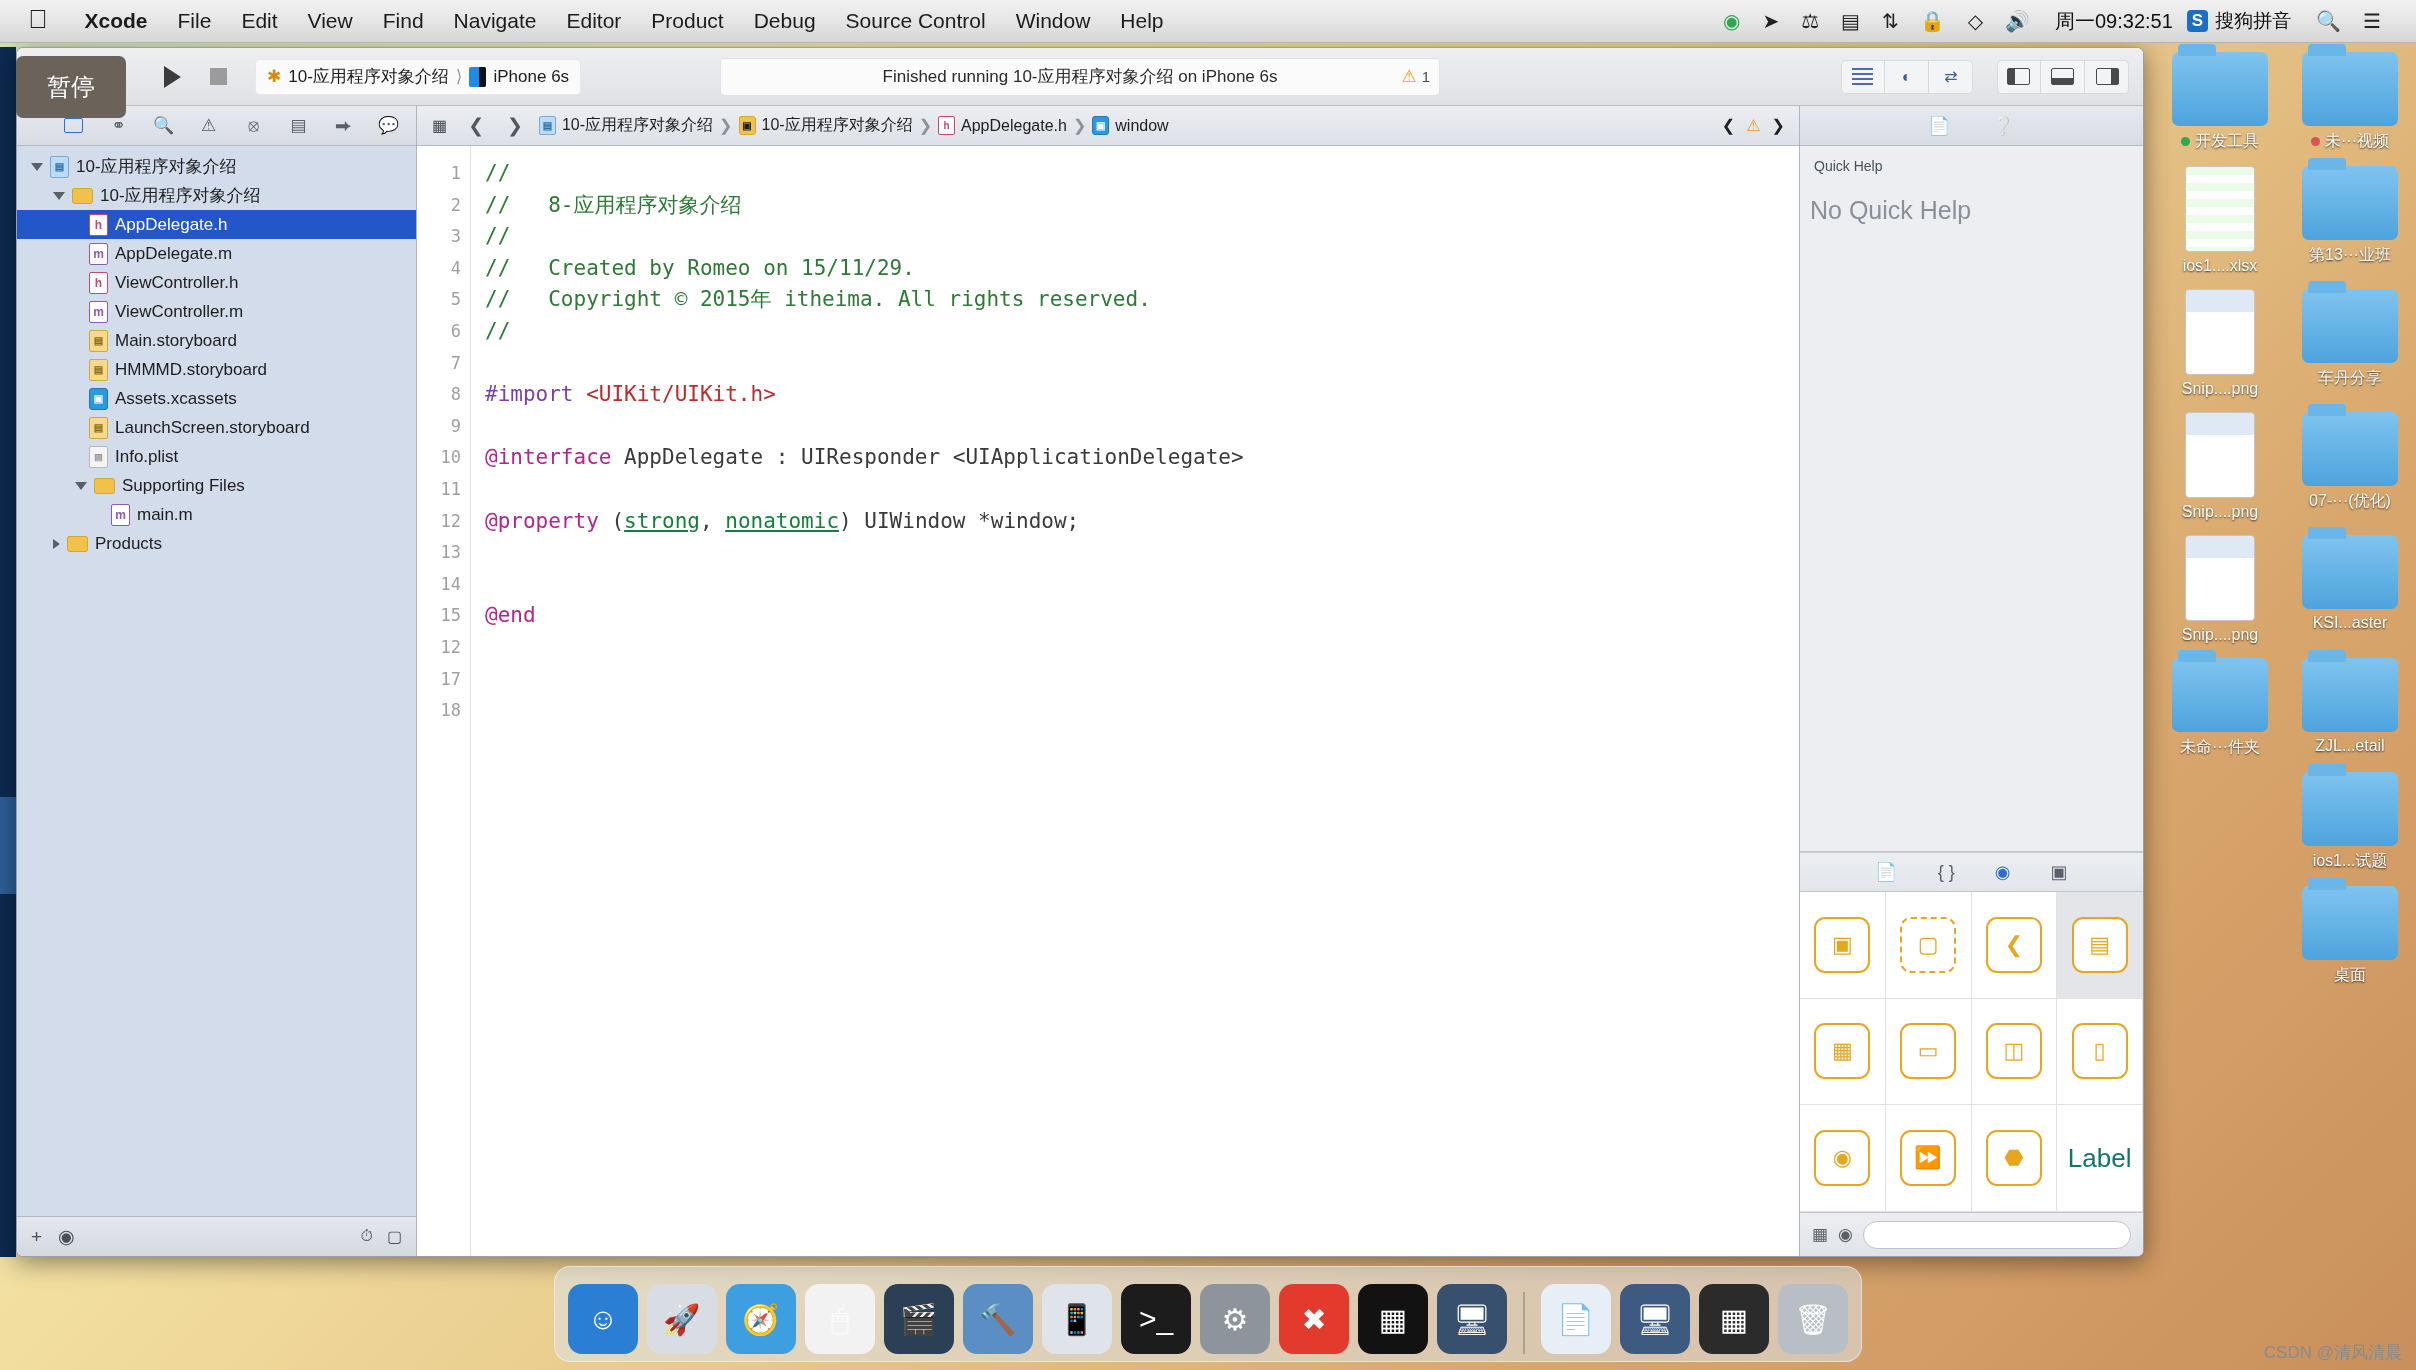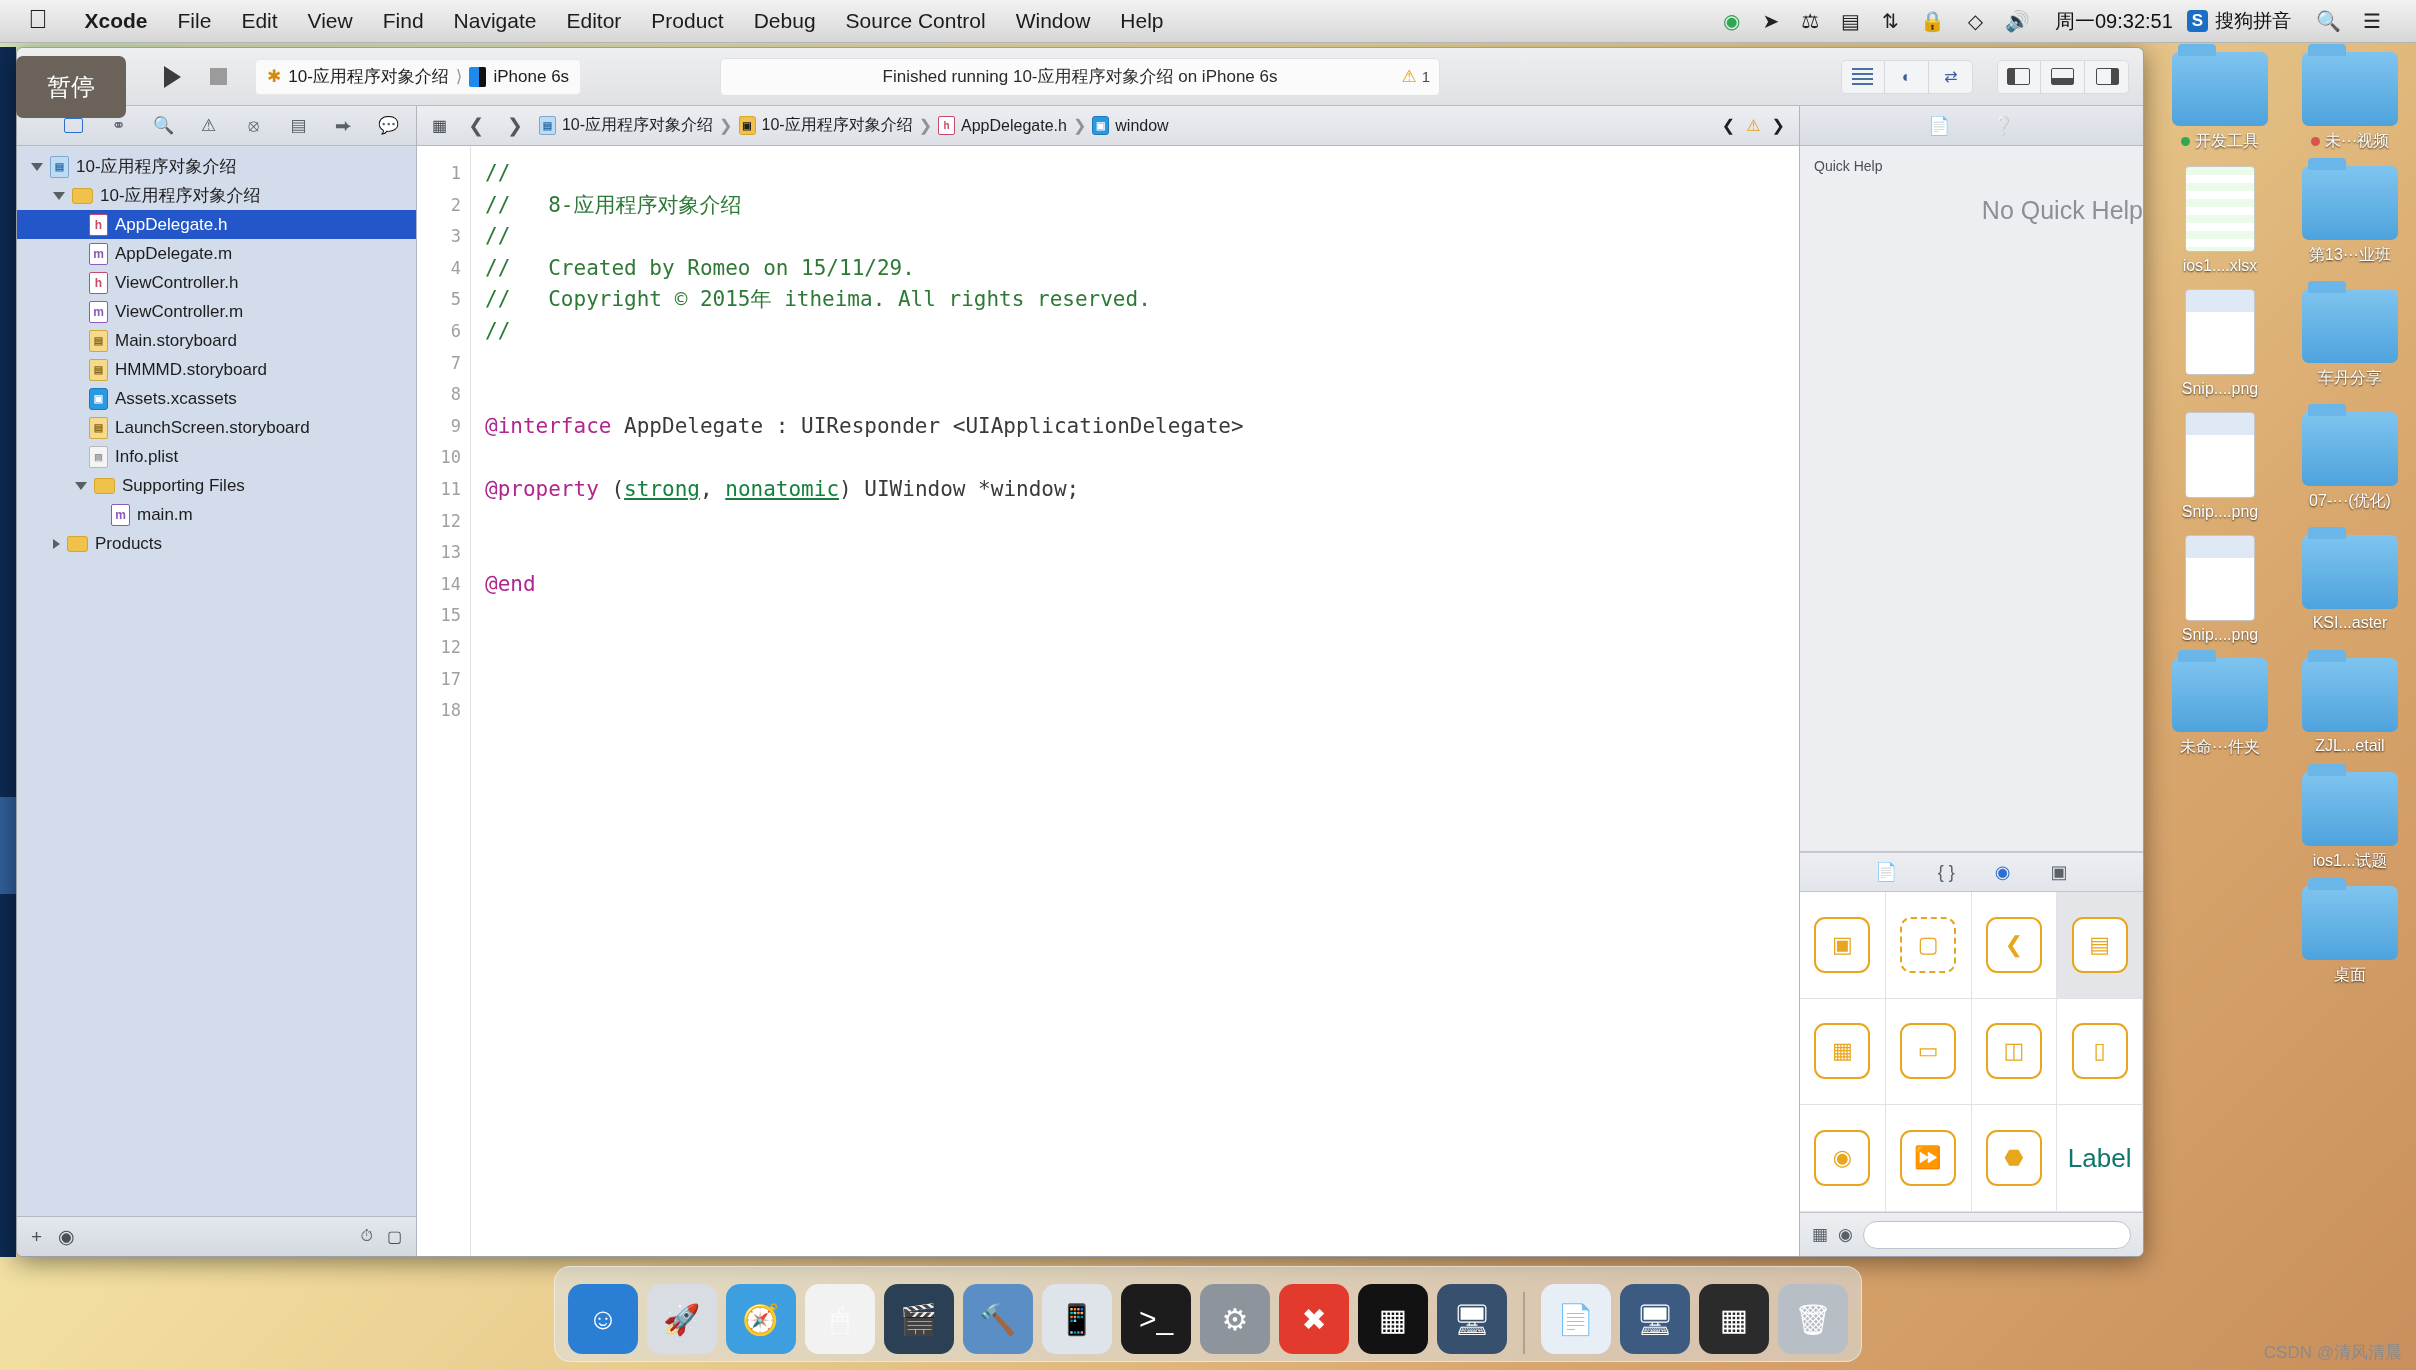--- a/index.html
+++ b/index.html
@@ -199,21 +199,21 @@
   #util-tabs {
     height: 40px; display: flex; align-items: center; justify-content: center; gap: 42px;
     background: linear-gradient(to bottom,#e6e9ee,#d8dce3); border-bottom: 1px solid #b5bac2;
   }
   .util-tab { font-size: 18px; color: #5a6068; }
   .util-tab.active { color: #2c6fd1; }
   #quickhelp { flex: 1 1 auto; background: #eceef1; padding: 12px 14px; position:relative; border-bottom:1px solid #c3c7cc;}
   .qh-title { font-size: 14px; color: #4a4f57; }
   .qh-empty {
     position:absolute; left:10px; right:0; top:50px;
-    text-align:right; font-size: 25px; color: #8a9099;
+    text-align:left; font-size: 25px; color: #8a9099;
   }
   #lib-tabs {
     height: 40px; display: flex; align-items: center; justify-content: center; gap: 40px;
     background: linear-gradient(to bottom,#eceef1,#e2e5ea); border-bottom: 1px solid #c3c7cc;
     border-top: 1px solid #c8ccd1;
   }
   .lib-tab { font-size: 18px; color: #5a6068; }
   .lib-tab.active { color: #2c6fd1; }
   #lib-grid {
     flex: none; height: 320px; display: grid;
@@ -549,20 +549,21 @@
               <div class="lineno">18</div>
             </div>
           <div id="code">
               <div class="cline"><span class="cmt">//</span></div>
               <div class="cline"><span class="cmt">//   8-应用程序对象介绍</span></div>
               <div class="cline"><span class="cmt">//</span></div>
               <div class="cline"><span class="cmt">//   Created by Romeo on 15/11/29.</span></div>
               <div class="cline"><span class="cmt">//   Copyright © 2015年 itheima. All rights reserved.</span></div>
               <div class="cline"><span class="cmt">//</span></div>
               <div class="cline">&nbsp;</div>
+              <div class="cline"><span class="pre">#import </span><span class="str">&lt;UIKit/UIKit.h&gt;</span></div>
               <div class="cline">&nbsp;</div>
               <div class="cline"><span class="kw">@interface</span><span class="typ"> AppDelegate : UIResponder &lt;UIApplicationDelegate&gt;</span></div>
               <div class="cline">&nbsp;</div>
               <div class="cline"><span class="kw">@property</span><span class="typ"> (</span><span class="prm">strong</span><span class="typ">, </span><span class="prm">nonatomic</span><span class="typ">) UIWindow *window;</span></div>
               <div class="cline">&nbsp;</div>
               <div class="cline">&nbsp;</div>
               <div class="cline"><span class="kw">@end</span></div>
               <div class="cline">&nbsp;</div>
               <div class="cline">&nbsp;</div>
             </div>

